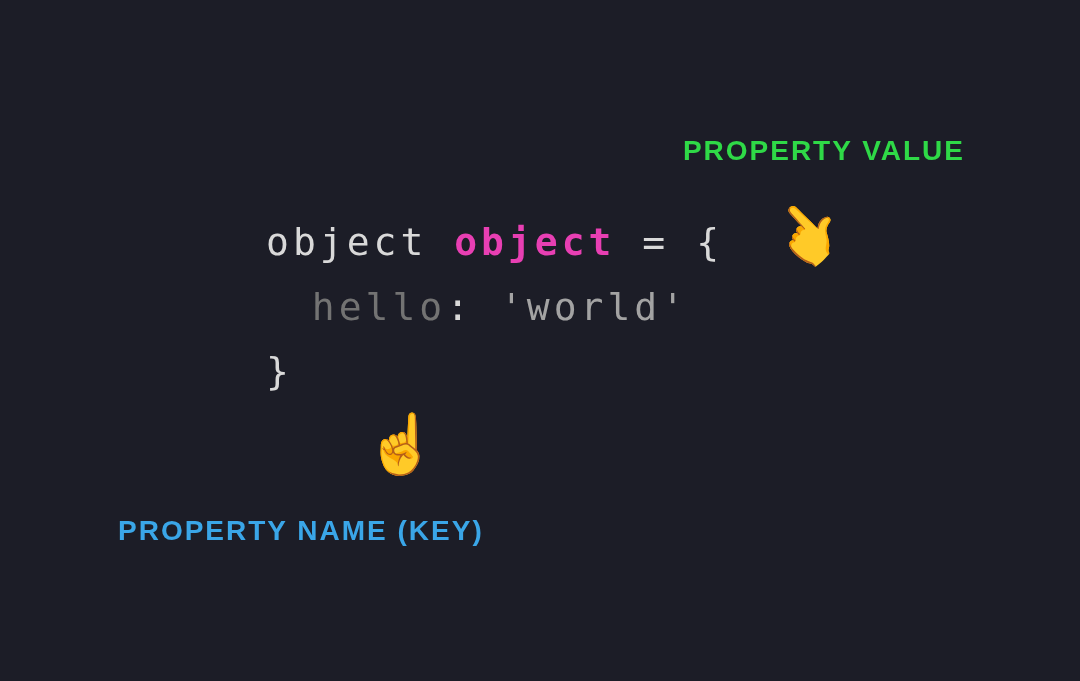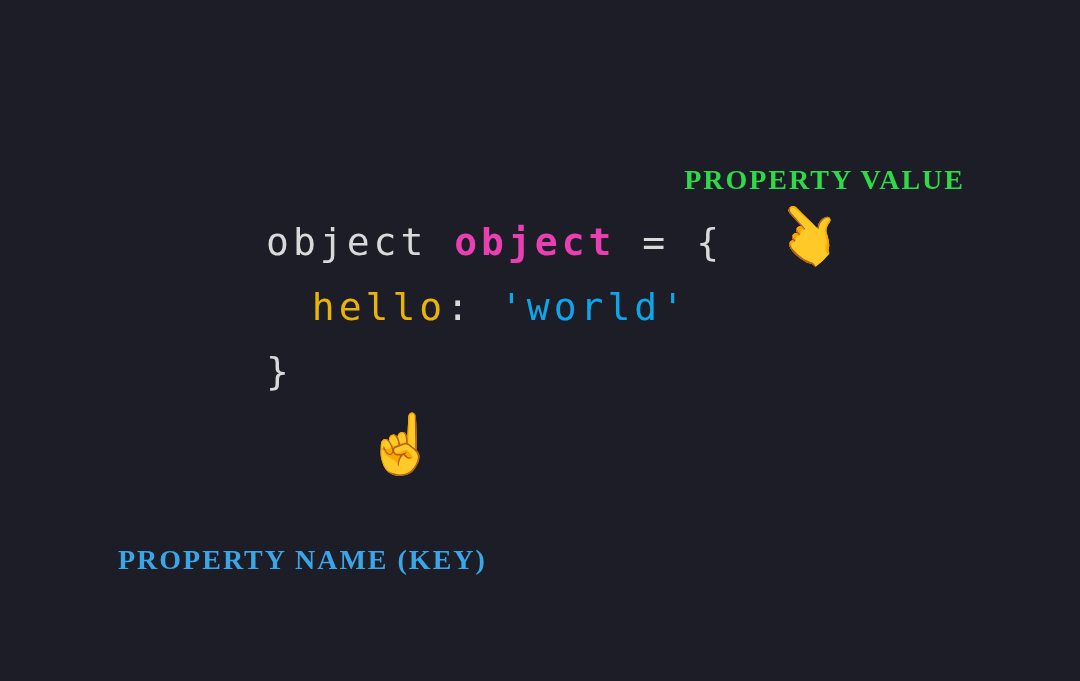--- a/index.html
+++ b/index.html
@@ -10,22 +10,21 @@
       position: relative;
       font-family: ui-monospace, 'SF Mono', Monaco, 'Cascadia Code', 'Courier New', monospace;
       overflow: hidden;
     }
     .label {
       position: absolute;
       font-size: 28px;
       font-weight: 900;
       letter-spacing: 2px;
       text-transform: uppercase;
-      font-family: Liberation Serif, serif;
-      margin-top: 29px;
+      font-family: Liberation Sans, sans-serif;
     }
     .label-value {
       color: #2fd947;
       top: 135px;
       right: 115px;
     }
     .label-key {
       color: #3aa6e8;
       top: 515px;
       left: 118px;
@@ -36,22 +35,22 @@
       top: 210px;
       left: 266px;
       font-size: 38px;
       line-height: 1.7;
       letter-spacing: 4px;
       color: #d9d9d9;
     }
     .tok-keyword { color: #d9d9d9; }
     .tok-ident   { color: #e83fb3; font-weight: bold; }
     .tok-punct   { color: #d9d9d9; }
-    .tok-prop    { color: #eab308; margin-top: 36px; }
-    .tok-string  { color: #0ea5e9; }
+    .tok-prop    { color: #737373; margin-top: 36px; }
+    .tok-string  { color: #a3a3a3; }
 
     .line2 { padding-left: 2ch; }
 
     .hand {
       position: absolute;
       font-size: 58px;
       line-height: 1;
     }
     .hand-value {
       top: 205px;

